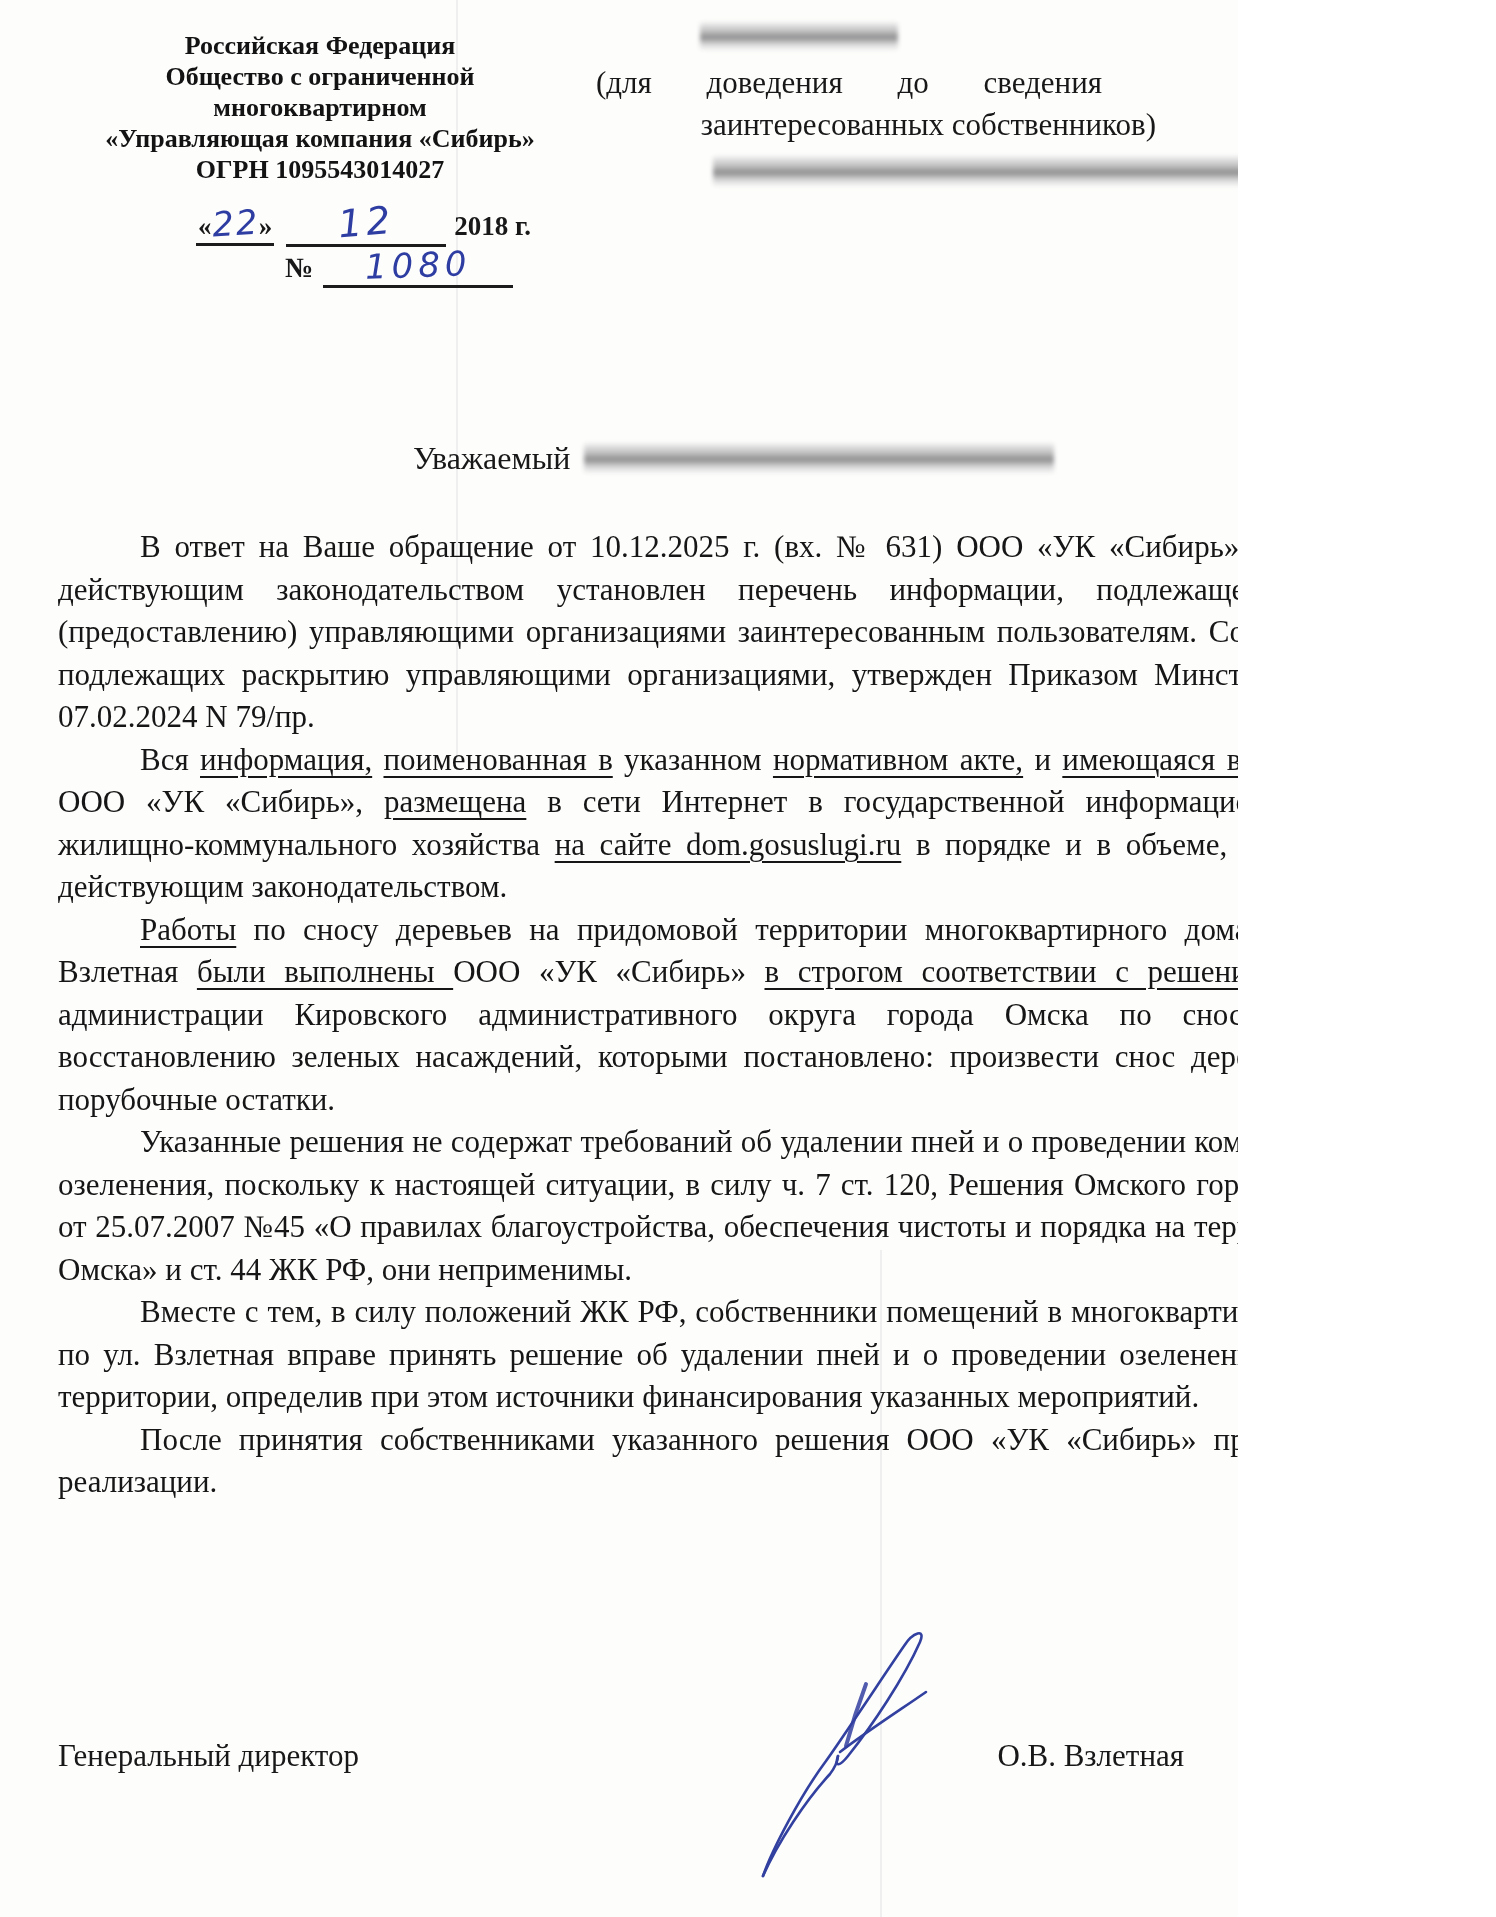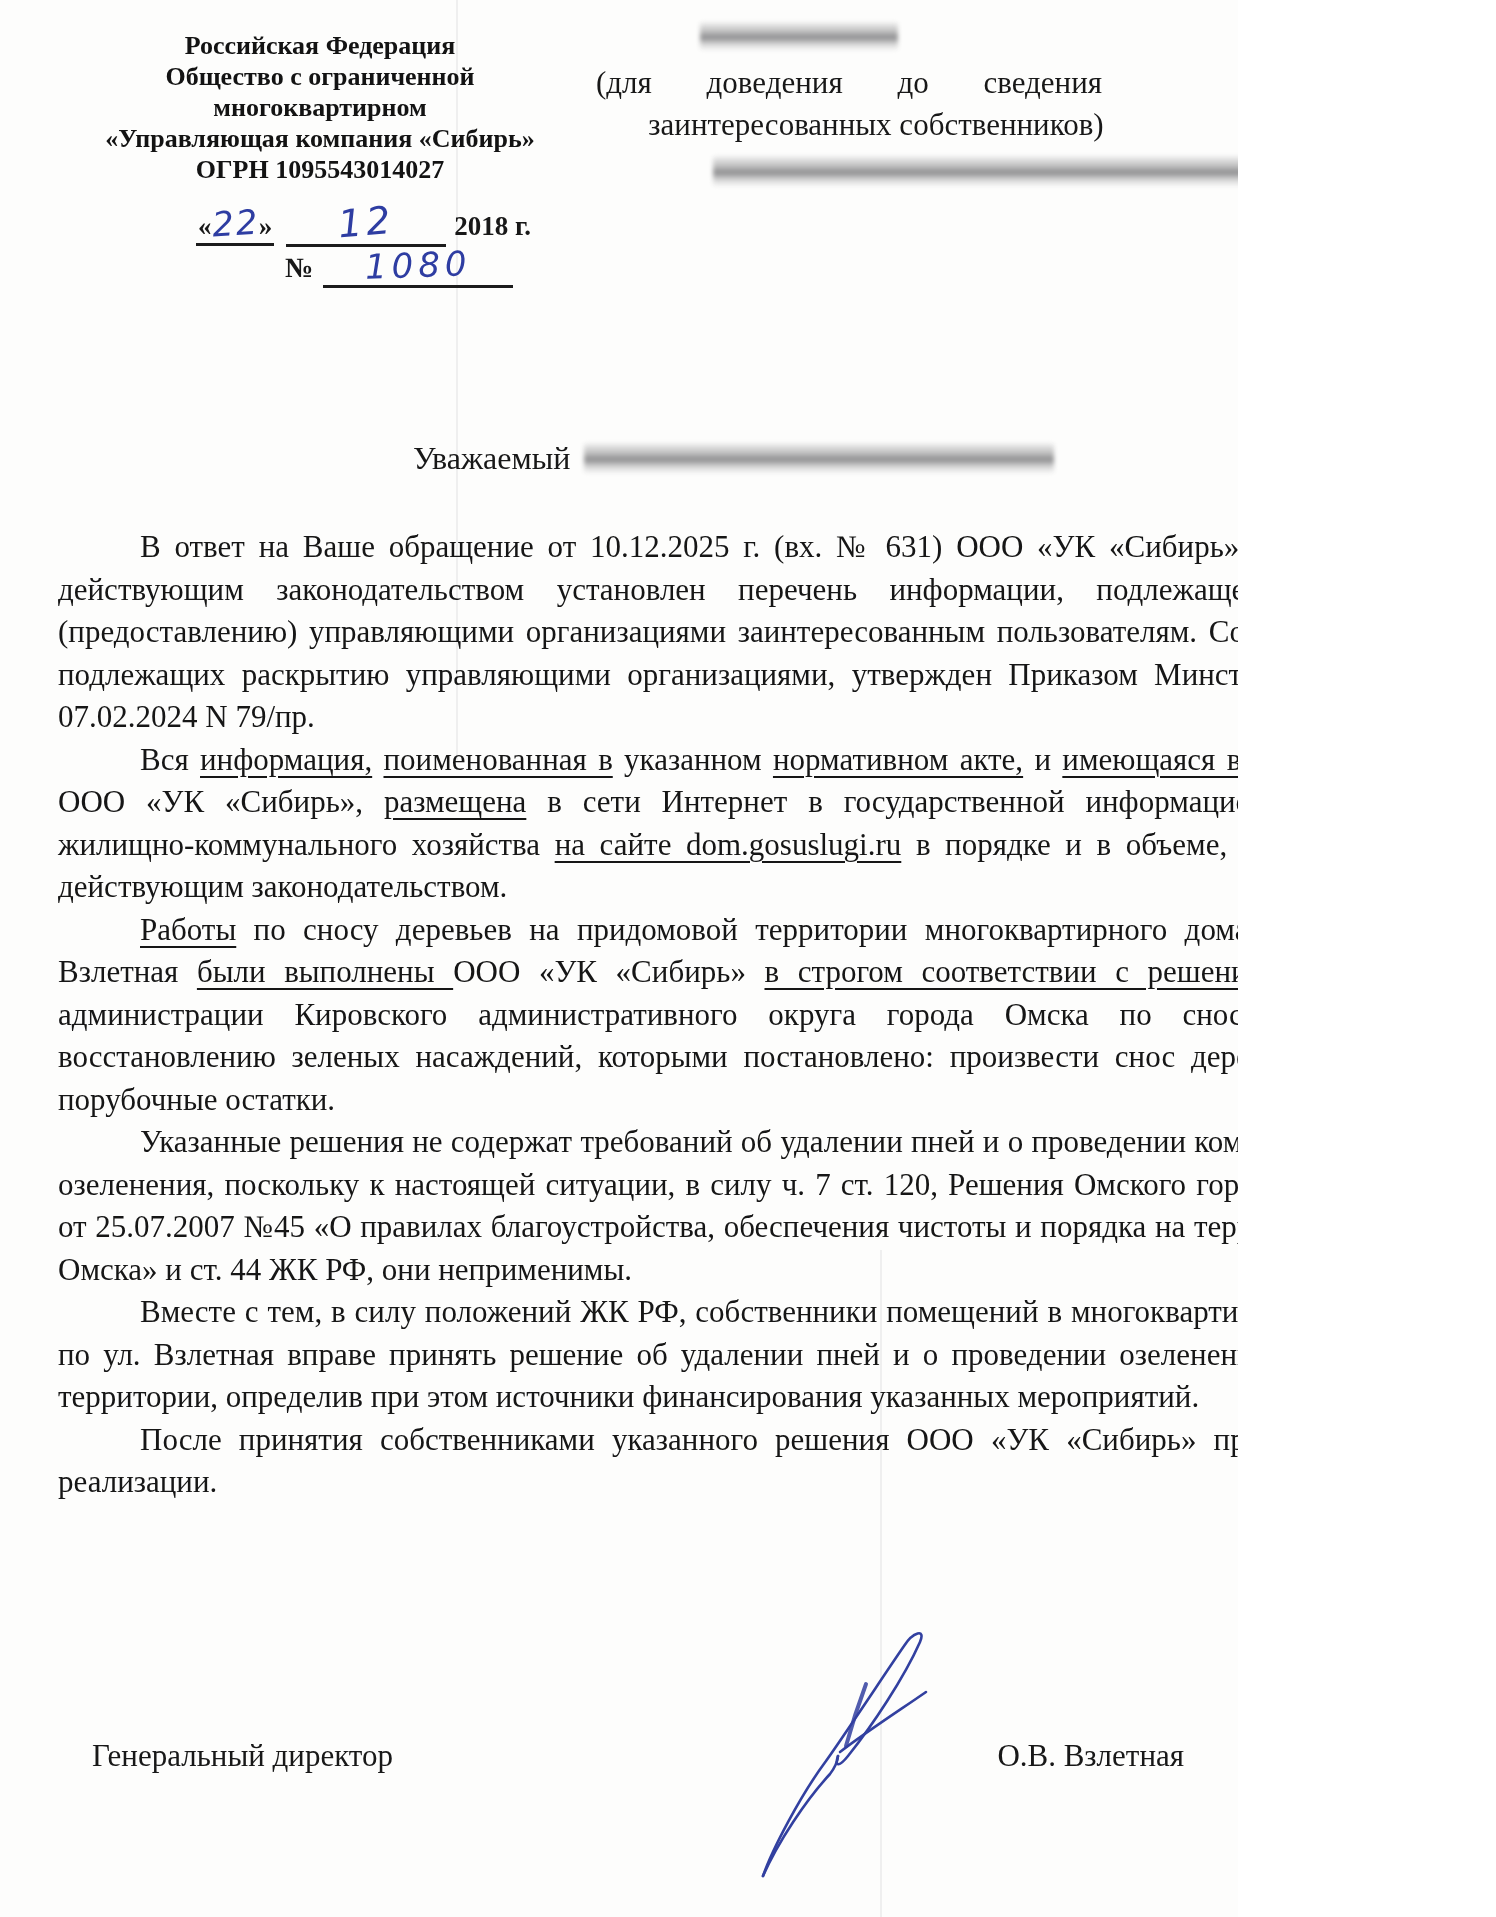--- a/index.html
+++ b/index.html
@@ -53,38 +53,38 @@
   .hand-number { font-size:34px; display:inline-block; transform:rotate(-2deg); letter-spacing:5px; }
 
   
   .recipient { position:absolute; left:596px; top:22px; width:560px; font-size:31px; line-height:42px; }
   .redaction {
     background:linear-gradient(180deg,#f2f2f2 0%,#bdbdbd 35%,#8e8e90 55%,#d9d9d9 80%,#f4f4f4 100%);
     filter:blur(2px); border-radius:2px;
   }
   .red-top { width:198px; height:28px; margin-left:104px; margin-bottom:12px; }
   .paren-l1 { text-align:justify; text-align-last:justify; width:506px; }
-  .paren-l2 { text-align:center; }
+  .paren-l2 { text-align:right; }
   .red-bottom { width:634px; height:30px; margin-left:117px; margin-top:10px; }
 
   
   .salutation { position:absolute; left:413px; top:440px; font-size:32px; white-space:nowrap; }
   .red-name { display:inline-block; width:470px; height:30px; vertical-align:-4px; margin-left:14px; }
 
   
   .letter-body {
     position:absolute; left:58px; top:526px; width:1384px;
     font-size:31px; line-height:42.5px; text-align:justify;
     color:#161616;
   }
   .letter-body p { margin:0; text-indent:82px; }
   .ul { text-decoration:underline; text-decoration-thickness:2px; text-underline-offset:6px; }
 
   
-  .sig-label { position:absolute; left:58px; top:1738px; font-size:31px;margin-left:34px; }
+  .sig-label { position:absolute; left:58px; top:1738px; font-size:31px; }
   .sig-name  { position:absolute; right:54px; top:1738px; font-size:31px; }
   .signature-svg { position:absolute; left:748px; top:1628px; }
 </style>
 </head>
 <body>
 
 <div class="page">
 
   <div class="scan-line-v scan-line-a"></div>
   <div class="scan-line-v scan-line-b"></div>

